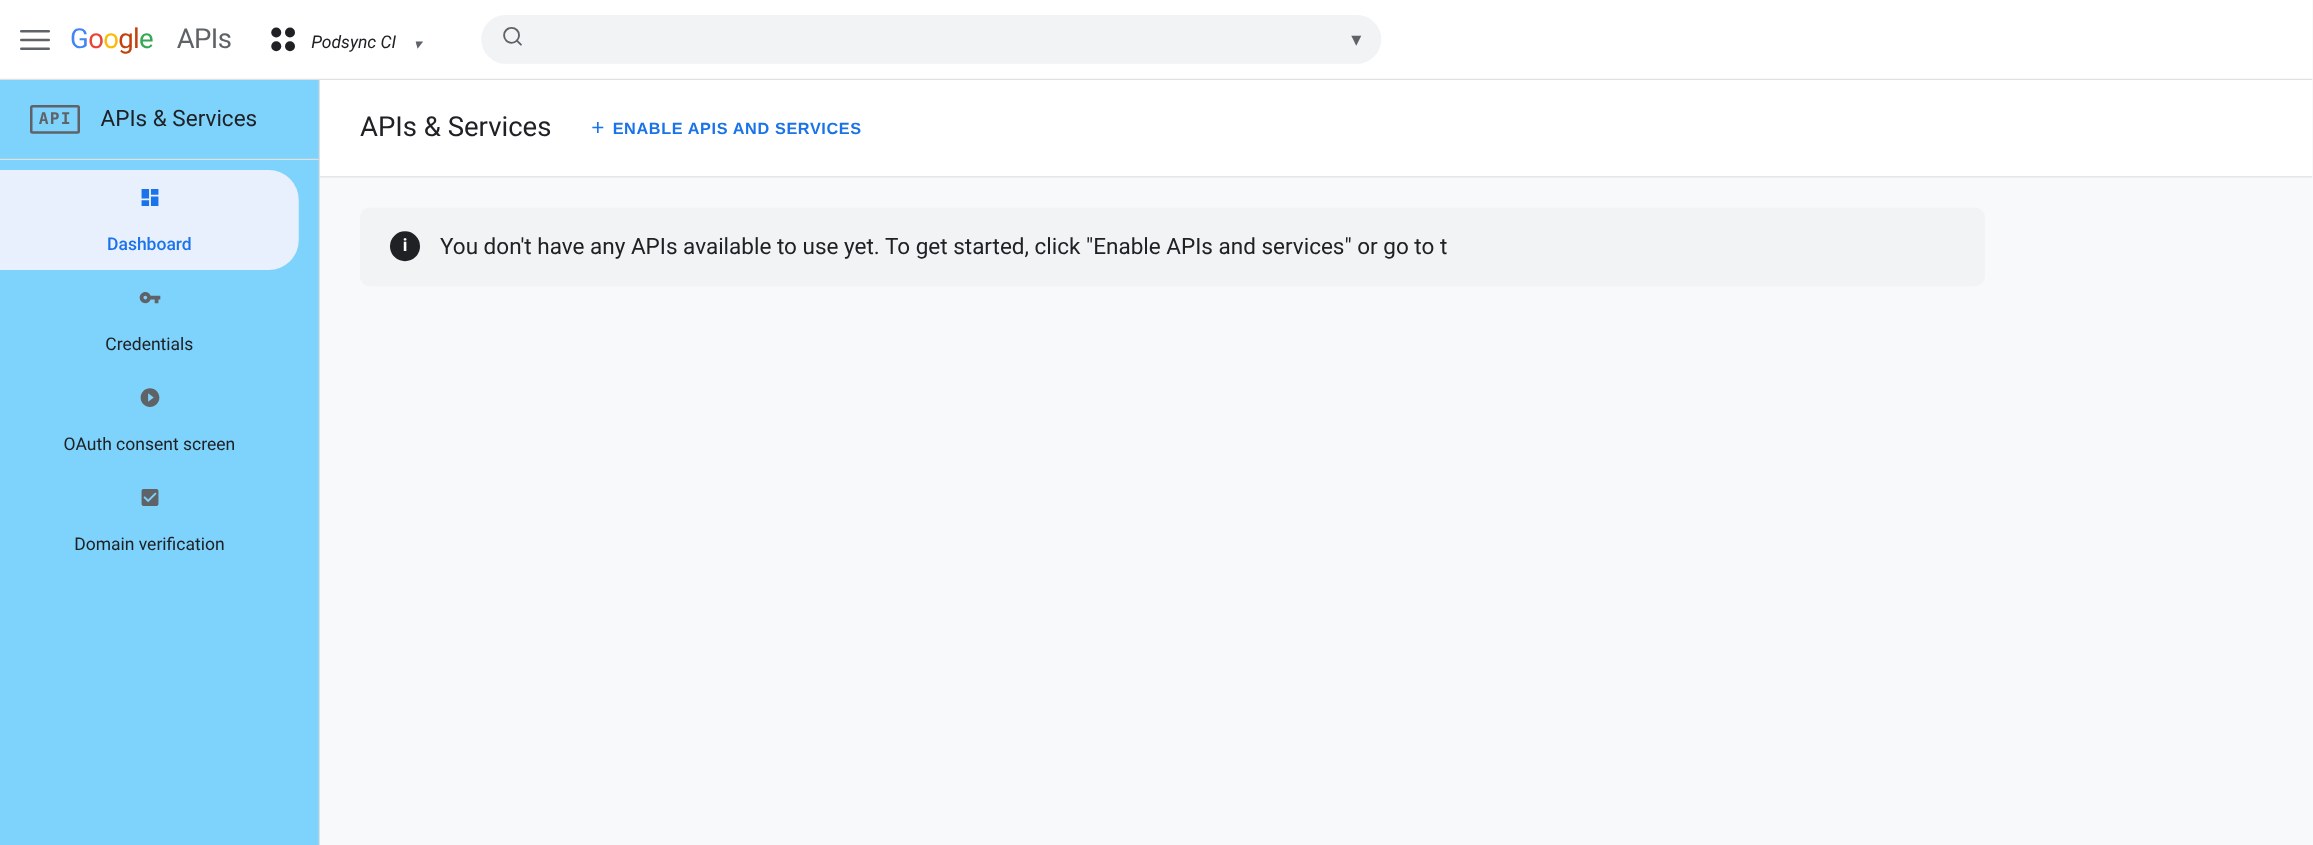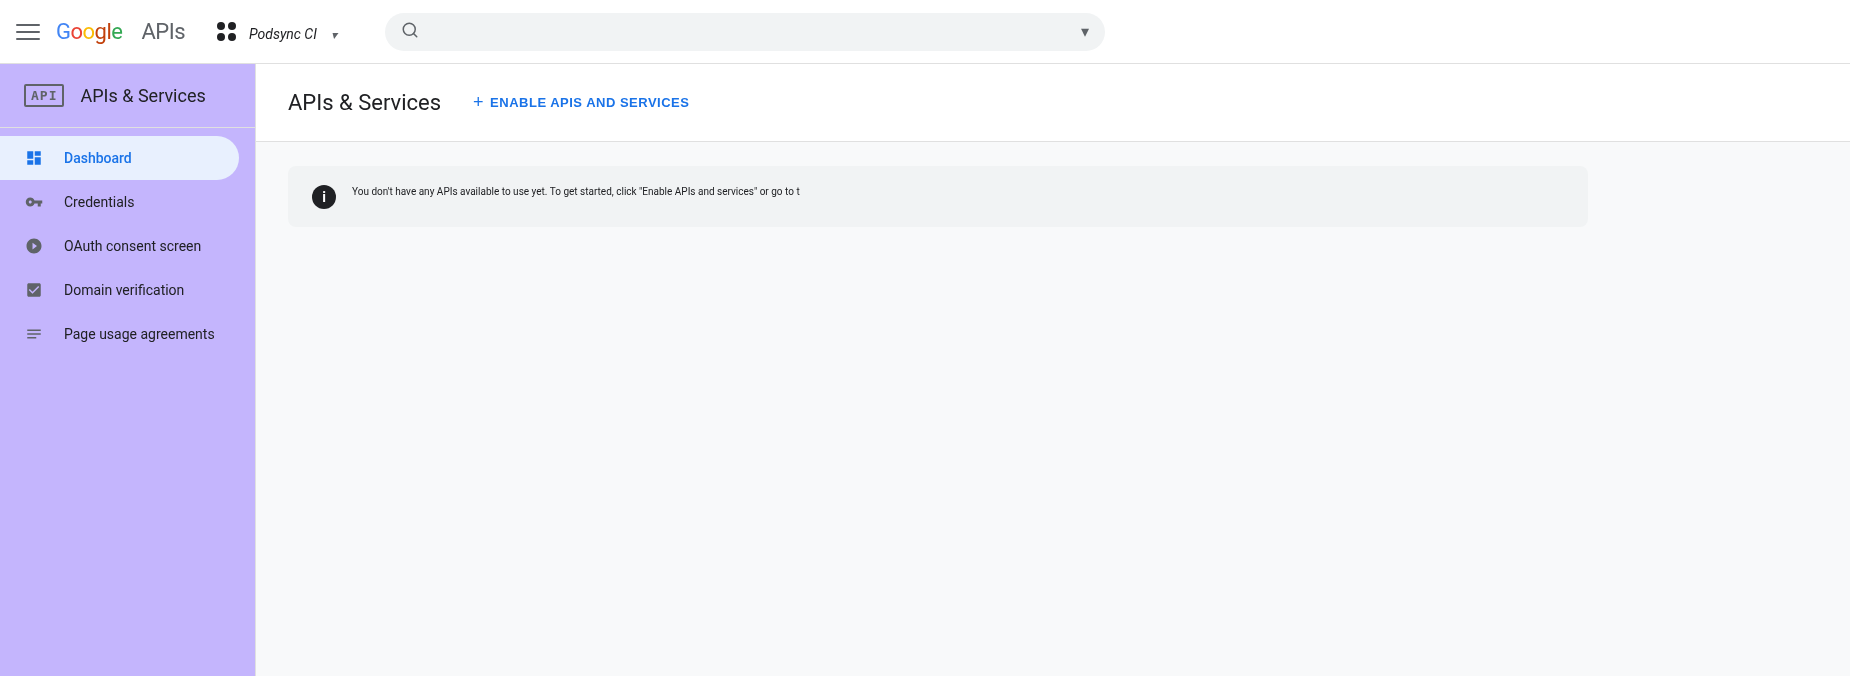--- a/index.html
+++ b/index.html
@@ -76,21 +76,21 @@
     
     .main-layout {
       display: flex;
       height: calc(100vh - 64px);
     }
 
     
     .sidebar {
       width: 256px;
       min-width: 256px;
-      background: #c4b5fd;
+      background: #7dd3fc;
       border-right: 1px solid #e0e0e0;
       display: flex;
       flex-direction: column;
     }
 
     .sidebar-header {
       display: flex;
       align-items: center;
       gap: 16px;
       padding: 20px 24px;
@@ -118,20 +118,21 @@
       display: flex;
       align-items: center;
       gap: 20px;
       padding: 12px 24px;
       cursor: pointer;
       border-radius: 0 24px 24px 0;
       margin-right: 16px;
       color: #202124;
       font-size: 14px;
       font-weight: 400;
+      flex-direction: column;
     }
     .nav-item.active {
       background: #e8f0fe;
       color: #1a73e8;
     }
     .nav-item.active .nav-label { color: #1a73e8; font-weight: 500; }
     .nav-icon {
       width: 20px; height: 20px;
       display: flex; align-items: center; justify-content: center;
       font-size: 16px;
@@ -191,21 +192,21 @@
       border-radius: 50%;
       background: #202124;
       color: #fff;
       display: flex; align-items: center; justify-content: center;
       font-size: 14px;
       font-weight: 700;
       flex-shrink: 0;
       margin-top: 1px;
     }
     .info-text {
-      font-size: 10px;
+      font-size: 18px;
       color: #202124;
       line-height: 1.5;
     }
   </style>
 </head>
 <body>
 
 <div class="top-nav">
   <div class="hamburger-icon">
     <span></span>
@@ -280,28 +281,20 @@
 
       <div class="nav-item">
         <div class="nav-icon">
           <svg width="18" height="18" viewBox="0 0 24 24" fill="#5f6368">
             <path d="M19 3H5c-1.1 0-2 .9-2 2v14c0 1.1.9 2 2 2h14c1.1 0 2-.9 2-2V5c0-1.1-.9-2-2-2zm-9 14l-5-5 1.41-1.41L10 14.17l7.59-7.59L19 8l-9 9z"></path>
           </svg>
         </div>
         <span class="nav-label">Domain verification</span>
       </div>
 
-      <div class="nav-item">
-        <div class="nav-icon">
-          <svg width="18" height="18" viewBox="0 0 24 24" fill="#5f6368">
-            <path d="M3 18h12v-2H3v2zm0-5h18v-2H3v2zm0-7v2h18V6H3z"></path>
-          </svg>
-        </div>
-        <span class="nav-label">Page usage agreements</span>
-      </div>
 
     </nav>
   </div>
 
   <div class="content-area">
 
     <div class="content-header">
       <h1 class="content-title">APIs &amp; Services</h1>
       <button class="enable-btn">
         <span class="plus-icon">+</span>

